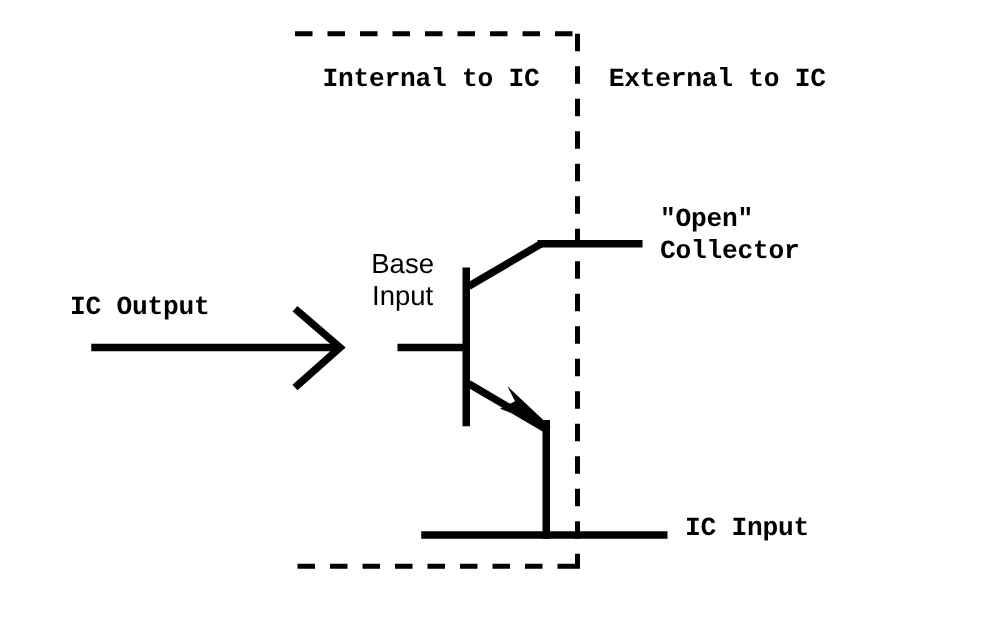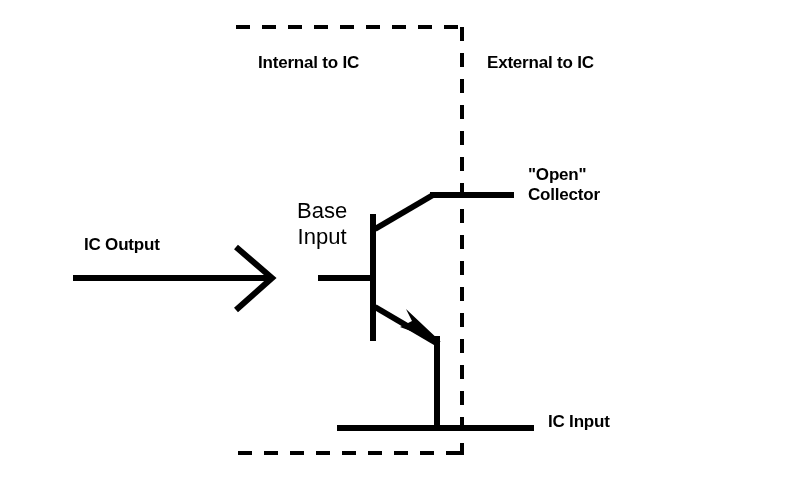--- a/index.html
+++ b/index.html
@@ -50,31 +50,32 @@
     stroke: none;
   }
   .label {
     position: absolute;
     color: #000000;
     white-space: pre;
     line-height: 1.18;
   }
   .label-bold {
     font-weight: bold;
-    font-size: 17px;
+    font-size: 21px;
     letter-spacing: -0.2px;
+    font-family: Liberation Mono, monospace;
   }
   .label-regular {
     font-weight: normal;
     font-size: 22px;
     letter-spacing: 0px;
   }
   #label-internal { left: 258px; top: 53px; }
   #label-external { left: 487px; top: 53px; }
-  #label-ic-output { left: 84px; top: 235px; text-align: right; }
+  #label-ic-output { left: 56px; top: 235px; text-align: right; }
   #label-base-input { left: 297px; top: 198px; text-align: center; }
   #label-open-collector { left: 528px; top: 165px; text-align: left; }
   #label-ic-ground { left: 548px; top: 412px; }
 </style>
 </head>
 <body>
 
 <div id="diagram-root">
 
   <svg class="canvas" viewBox="0 0 800 495">

